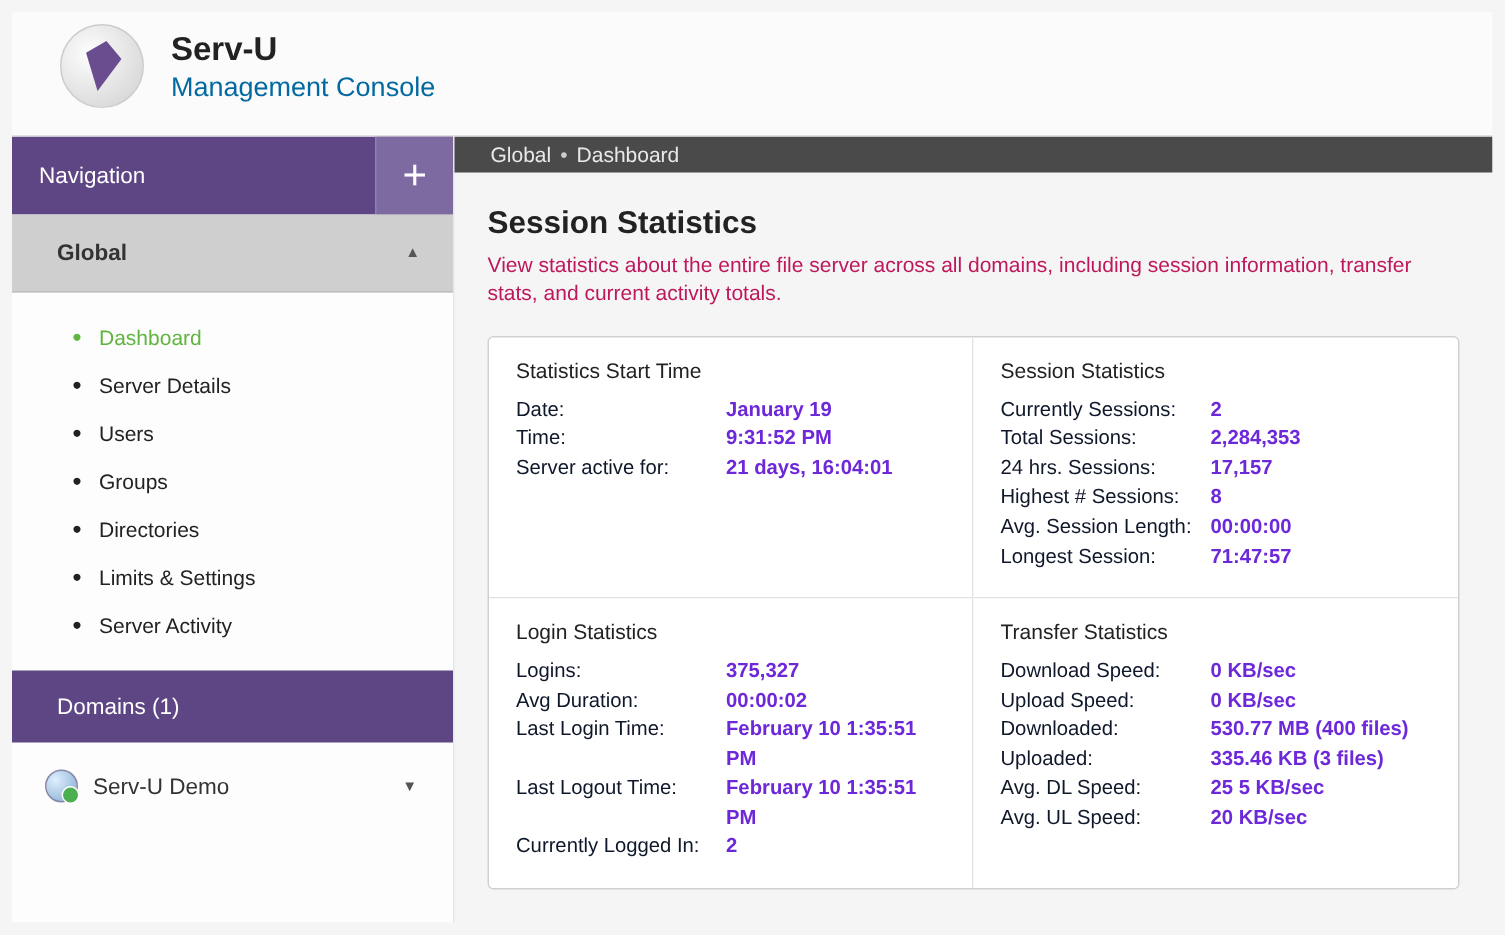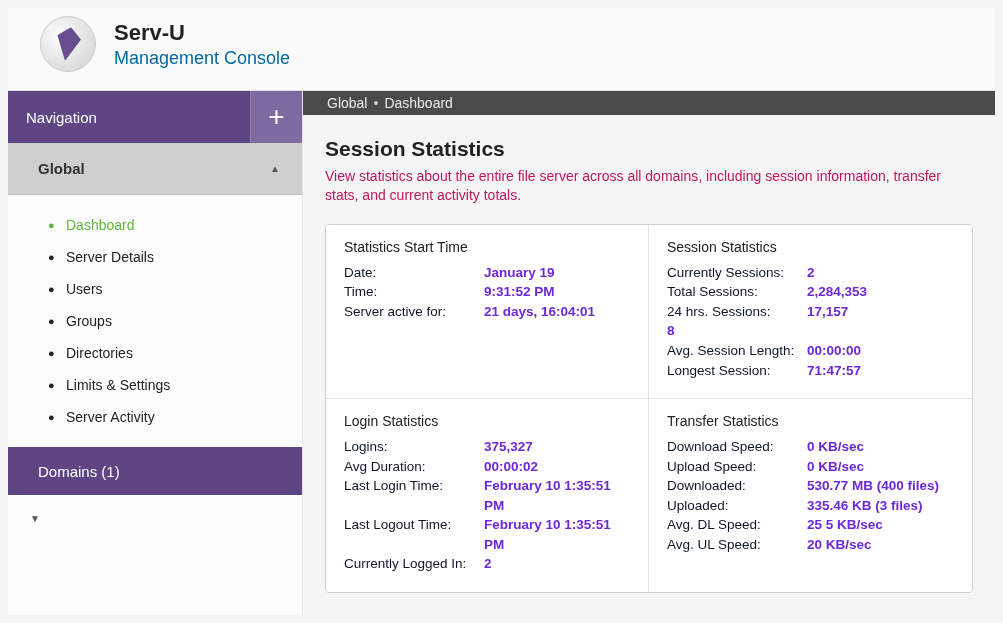--- a/index.html
+++ b/index.html
@@ -115,20 +115,24 @@
           <span class="bull">●</span>
           <span>Server Activity</span>
         </div>
       </div>
 
       <div class="domains-head">
         <span>Domains (1)</span>
       </div>
 
       <div class="domain-row">
+        <div class="domain-left">
+          <div class="globe"></div>
+          <span>Serv-U Demo</span>
+        </div>
         <span class="chev">▼</span>
       </div>
     </div>
 
     <div class="main">
       <div class="breadcrumb">
         <span>Global</span>
         <span class="sep">•</span>
         <span>Dashboard</span>
       </div>
@@ -163,20 +167,21 @@
               </div>
             <div class="row">
                 <span class="lbl">Total Sessions:</span>
                 <span class="val">2,284,353</span>
               </div>
             <div class="row">
                 <span class="lbl">24 hrs. Sessions:</span>
                 <span class="val">17,157</span>
               </div>
             <div class="row">
+                <span class="lbl">Highest # Sessions:</span>
                 <span class="val">8</span>
               </div>
             <div class="row">
                 <span class="lbl">Avg. Session Length:</span>
                 <span class="val">00:00:00</span>
               </div>
             <div class="row">
                 <span class="lbl">Longest Session:</span>
                 <span class="val">71:47:57</span>
               </div>

